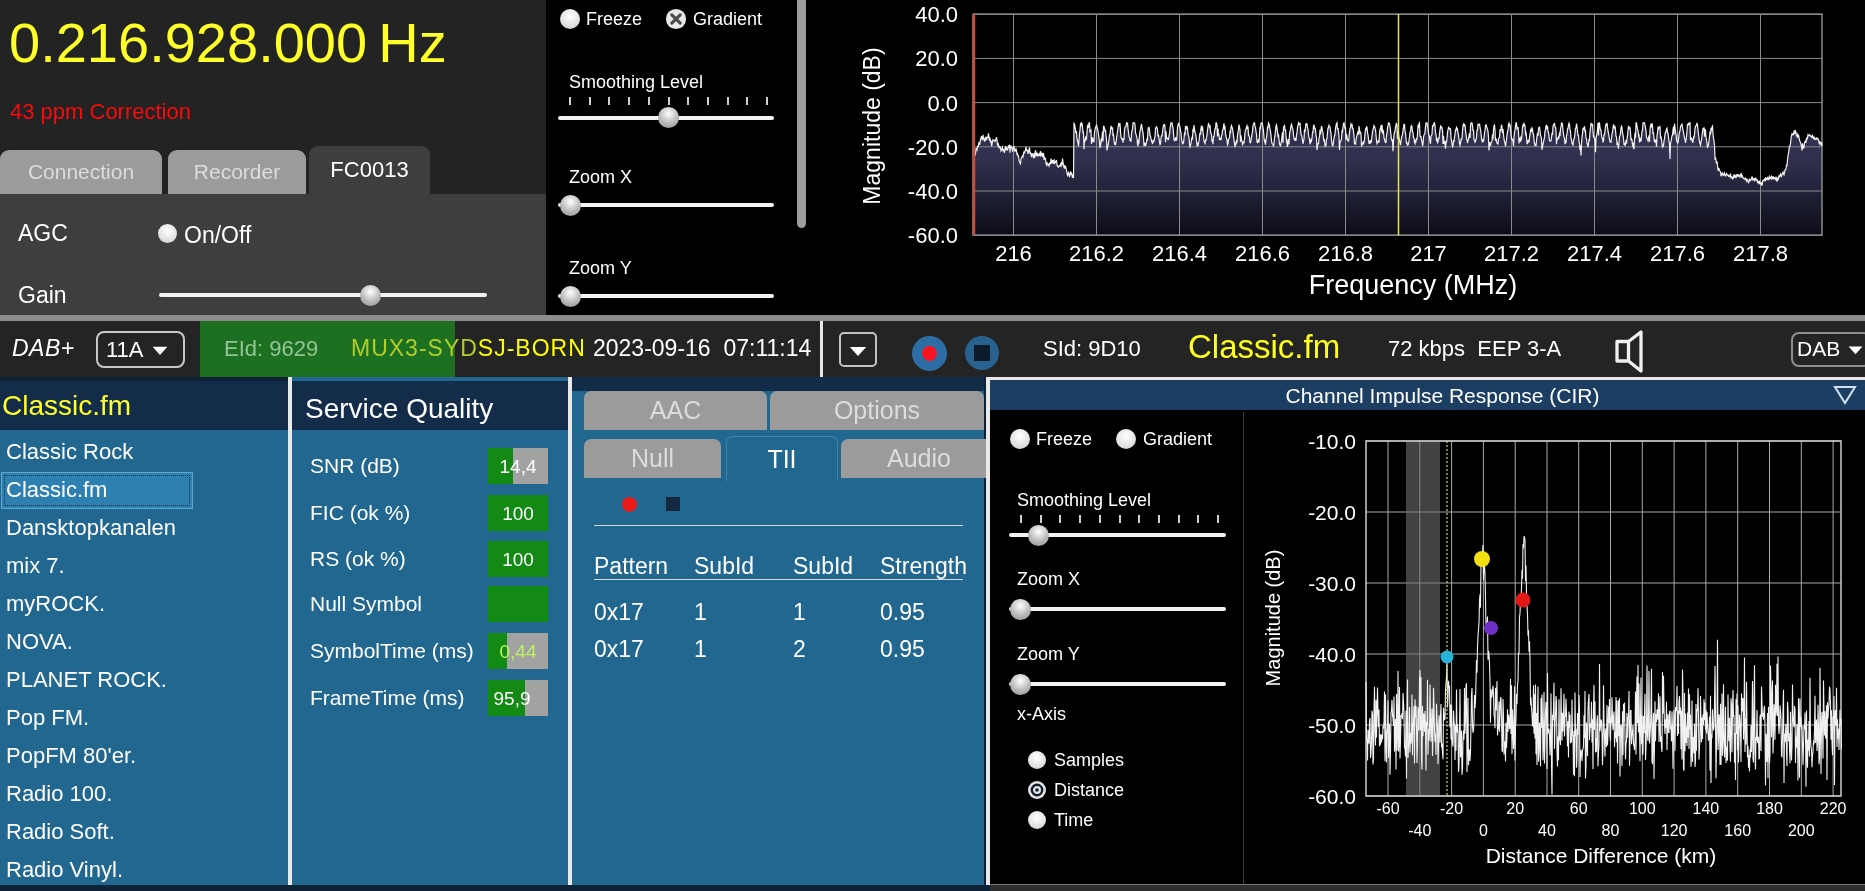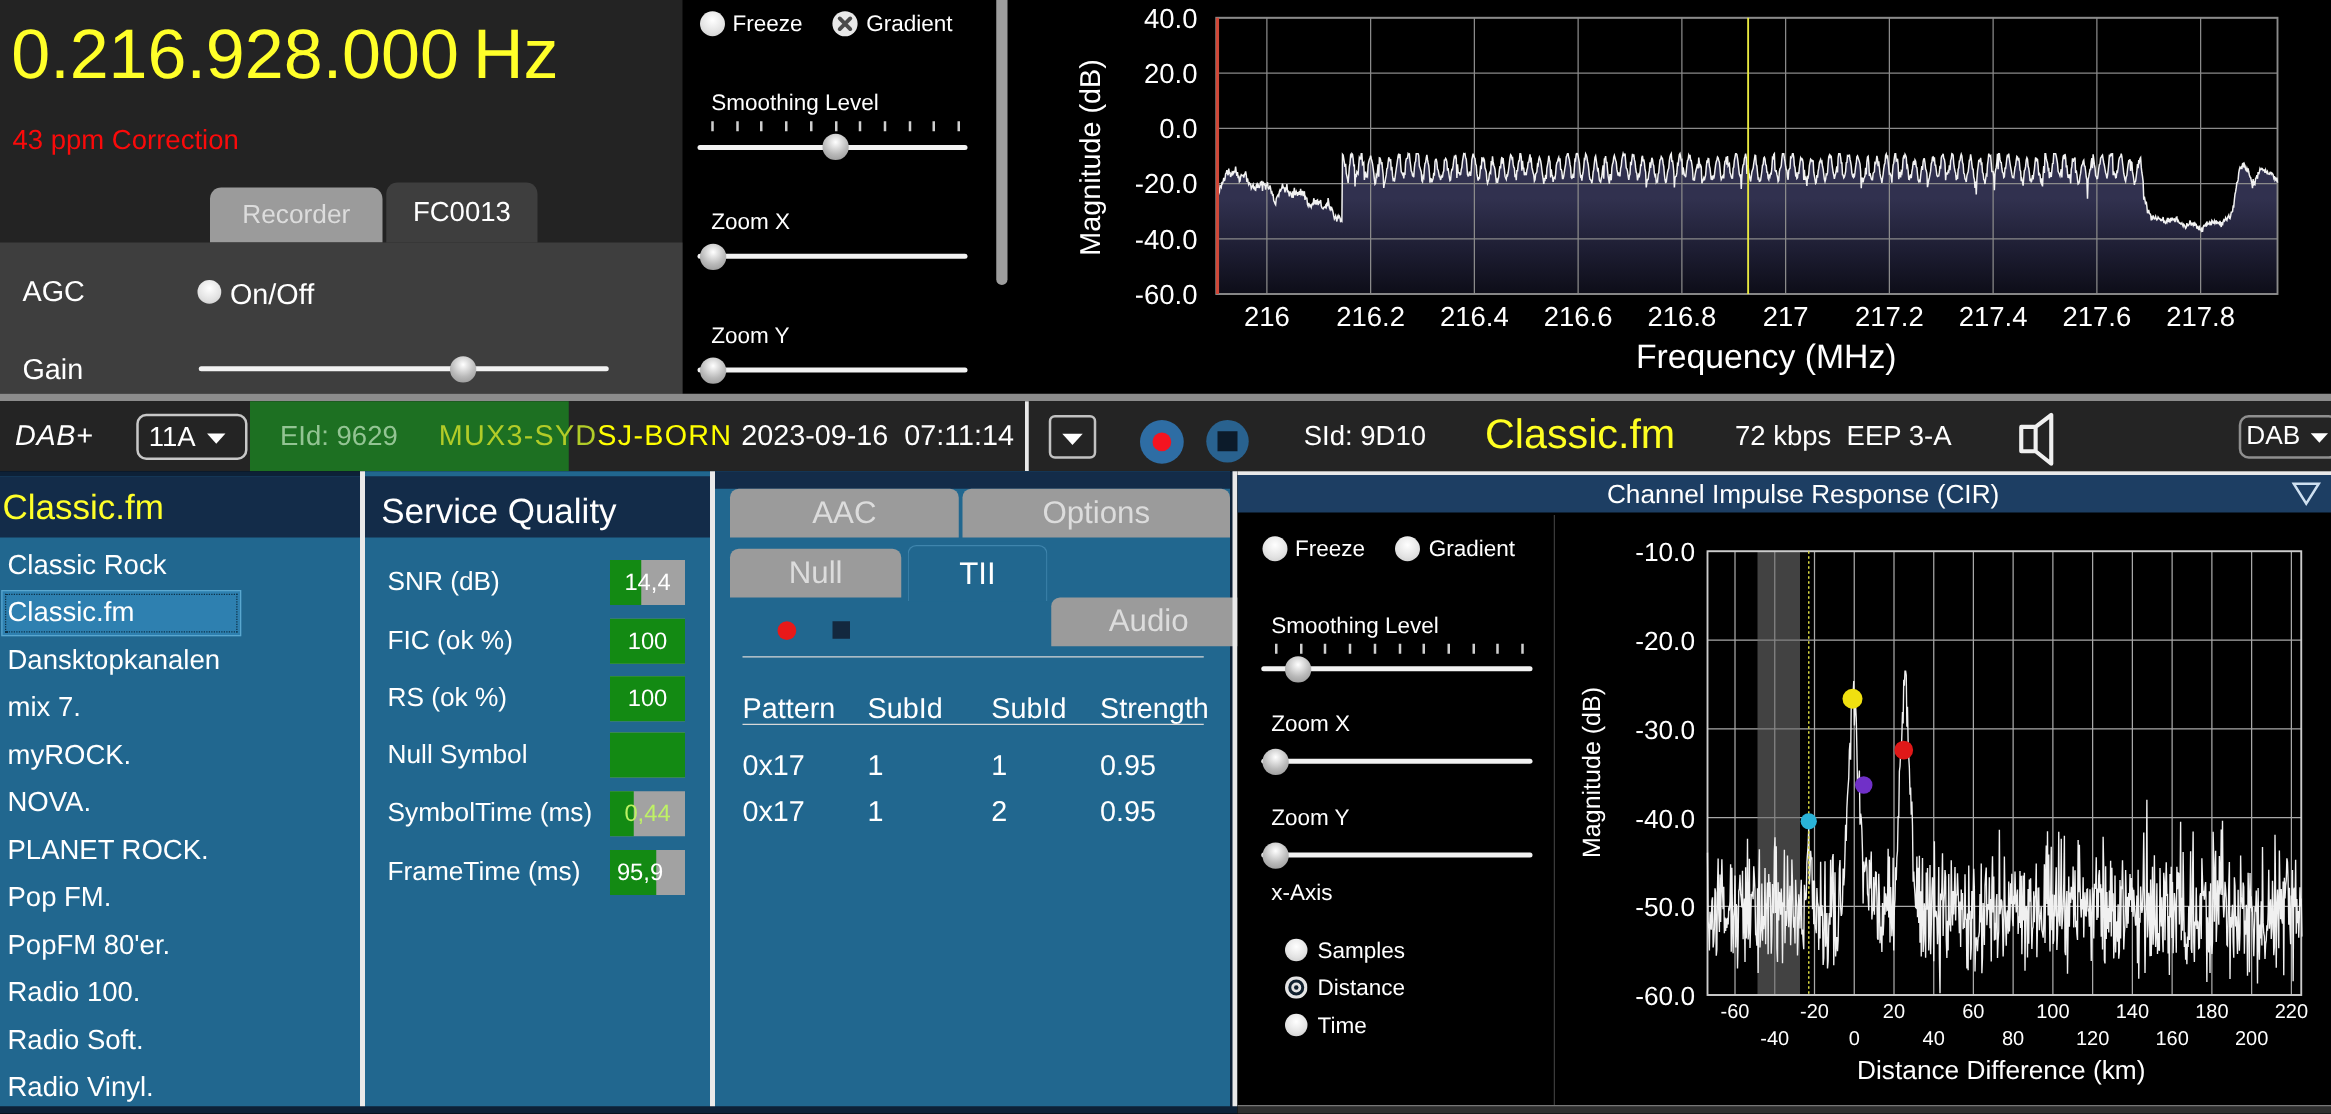--- a/index.html
+++ b/index.html
@@ -12,20 +12,21 @@
 .navyhdr{background:#132c49;color:#fff;}
 .bluebg{background:#21678f;}
 .graytab{background:#9b9b9b;color:#dcdcdc;border-radius:7px 7px 0 0;display:flex;align-items:center;justify-content:center;}
 .w{color:#fff;}
 .c19{color:#fff;font-size:18px;}
 </style></head><body>
 
 <div class="abs" style="left:0;top:0;width:546px;height:315px;background:#232323;">
   <div class="abs" style="left:9px;top:10px;font-size:56px;color:#ffff29;">0.216.928.000 Hz</div>
   <div class="abs" style="left:10px;top:99px;font-size:22px;color:#fa0a0a;">43 ppm Correction</div>
+  <div class="abs graytab" style="left:0px;top:150px;width:162px;height:44px;font-size:21px;border-radius:9px 9px 0 0;">Connection</div>
   <div class="abs graytab" style="left:168px;top:150px;width:138px;height:44px;font-size:21px;border-radius:9px 9px 0 0;">Recorder</div>
   <div class="abs" style="left:309px;top:146px;width:121px;height:48px;background:#3e3e3e;color:#fff;font-size:22px;border-radius:9px 9px 0 0;display:flex;align-items:center;justify-content:center;">FC0013</div>
   <div class="abs" style="left:0;top:194px;width:546px;height:121px;background:#3e3e3e;">
      <div class="abs w" style="left:18px;top:26px;font-size:23px;">AGC</div>
      <div class="abs radio" style="left:158px;top:30px;"></div>
      <div class="abs w" style="left:184px;top:28px;font-size:23px;">On/Off</div>
      <div class="abs w" style="left:18px;top:88px;font-size:23px;">Gain</div>
      <div class="abs track" style="left:159px;top:99px;width:328px;"></div>
      <div class="abs thumb" style="left:360px;top:91px;"></div>
   </div>
@@ -104,21 +105,21 @@
     <text x="958" y="154.8" font-size="22" fill="#fff" text-anchor="end">-20.0</text>
     <text x="958" y="199.0" font-size="22" fill="#fff" text-anchor="end">-40.0</text>
     <text x="958" y="243.2" font-size="22" fill="#fff" text-anchor="end">-60.0</text>
   <text x="1413" y="294" font-size="27" fill="#fff" text-anchor="middle">Frequency (MHz)</text>
   <text x="880" y="126" font-size="23" fill="#fff" text-anchor="middle" transform="rotate(-90 880 126)">Magnitude (dB)</text>
 </svg>
 
 <div class="abs" style="left:0;top:315px;width:1865px;height:6px;background:#8c8c8c;"></div>
 <div class="abs" style="left:0;top:321px;width:1865px;height:56px;background:#242424;">
   <div class="abs" style="left:12px;top:14px;font-size:23px;font-style:italic;color:#fff;letter-spacing:0.5px;">DAB+</div>
-  <div class="abs" style="left:109px;top:10px;width:89px;height:37px;border:2px solid #c8c8c8;border-radius:8px;">
+  <div class="abs" style="left:96px;top:10px;width:89px;height:37px;border:2px solid #c8c8c8;border-radius:8px;">
     <span class="abs" style="left:8px;top:4px;font-size:22px;color:#fff;">11A</span>
     <svg class="abs" style="left:53px;top:12px;" width="18" height="11" viewBox="0 0 22 13">
         <path d="M2 2 L20 2 L11 12 Z" fill="#fff"></path>
       </svg>
   </div>
   <div class="abs" style="left:200px;top:0;width:255px;height:56px;background:#1d7022;"></div>
   <div class="abs" style="left:224px;top:15px;font-size:22px;color:#93c493;">EId: 9629</div>
   <div class="abs" style="left:351px;top:14px;font-size:23px;letter-spacing:1px;white-space:nowrap;"><span style="color:#b2cc28;">MUX3-SYD</span><span style="color:#ffff00;">SJ-BORN</span></div>
   <div class="abs" style="left:593px;top:14px;font-size:23px;color:#fff;">2023-09-16&nbsp;&nbsp;07:11:14</div>
   <div class="abs" style="left:820px;top:0px;width:3px;height:56px;background:#e9e9e9;"></div>
@@ -195,21 +196,21 @@
     <div class="abs" style="left:196px;top:311px;width:48px;text-align:center;font-size:19px;color:#fff;">95,9</div>
 </div>
 <div class="abs sep" style="left:568px;top:377px;width:4px;height:508px;"></div>
 
 <div class="abs bluebg" style="left:572px;top:377px;width:412px;height:508px;">
   <div class="abs" style="left:0;top:0;width:412px;height:14px;background:#132c49;"></div>
   <div class="abs graytab" style="left:198px;top:14px;width:214px;height:39px;font-size:25px;">Options</div>
   <div class="abs graytab" style="left:12px;top:14px;width:183px;height:39px;font-size:25px;">AAC</div>
   <div class="abs graytab" style="left:12px;top:62px;width:137px;height:39px;font-size:25px;">Null</div>
   <div class="abs" style="left:154px;top:59px;width:112px;height:45px;background:#21678f;color:#fff;font-size:25px;border-radius:7px 7px 0 0;border:1px solid #3f85ad;border-bottom:none;display:flex;align-items:center;justify-content:center;">TII</div>
-  <div class="abs graytab" style="left:269px;top:62px;width:156px;height:39px;font-size:25px;margin-top:39px;">Audio</div>
+  <div class="abs graytab" style="left:269px;top:62px;width:156px;height:39px;font-size:25px;">Audio</div>
   <div class="abs" style="left:50px;top:120px;width:15px;height:15px;border-radius:50%;background:#e81919;"></div>
   <div class="abs" style="left:94px;top:120px;width:14px;height:14px;background:#13283e;"></div>
   <div class="abs" style="left:22px;top:148px;width:369px;height:1px;background:#d8d8d8;"></div>
   <div class="abs" style="left:22px;top:176px;font-size:23px;color:#fff;">Pattern</div>
   <div class="abs" style="left:122px;top:176px;font-size:23px;color:#fff;">SubId</div>
   <div class="abs" style="left:221px;top:176px;font-size:23px;color:#fff;">SubId</div>
   <div class="abs" style="left:308px;top:176px;font-size:23px;color:#fff;">Strength</div>
   <div class="abs" style="left:22px;top:202px;width:369px;height:1px;background:#d8d8d8;"></div>
   <div class="abs" style="left:22px;top:222px;font-size:23px;color:#fff;">0x17</div>
   <div class="abs" style="left:122px;top:222px;font-size:23px;color:#fff;">1</div>

